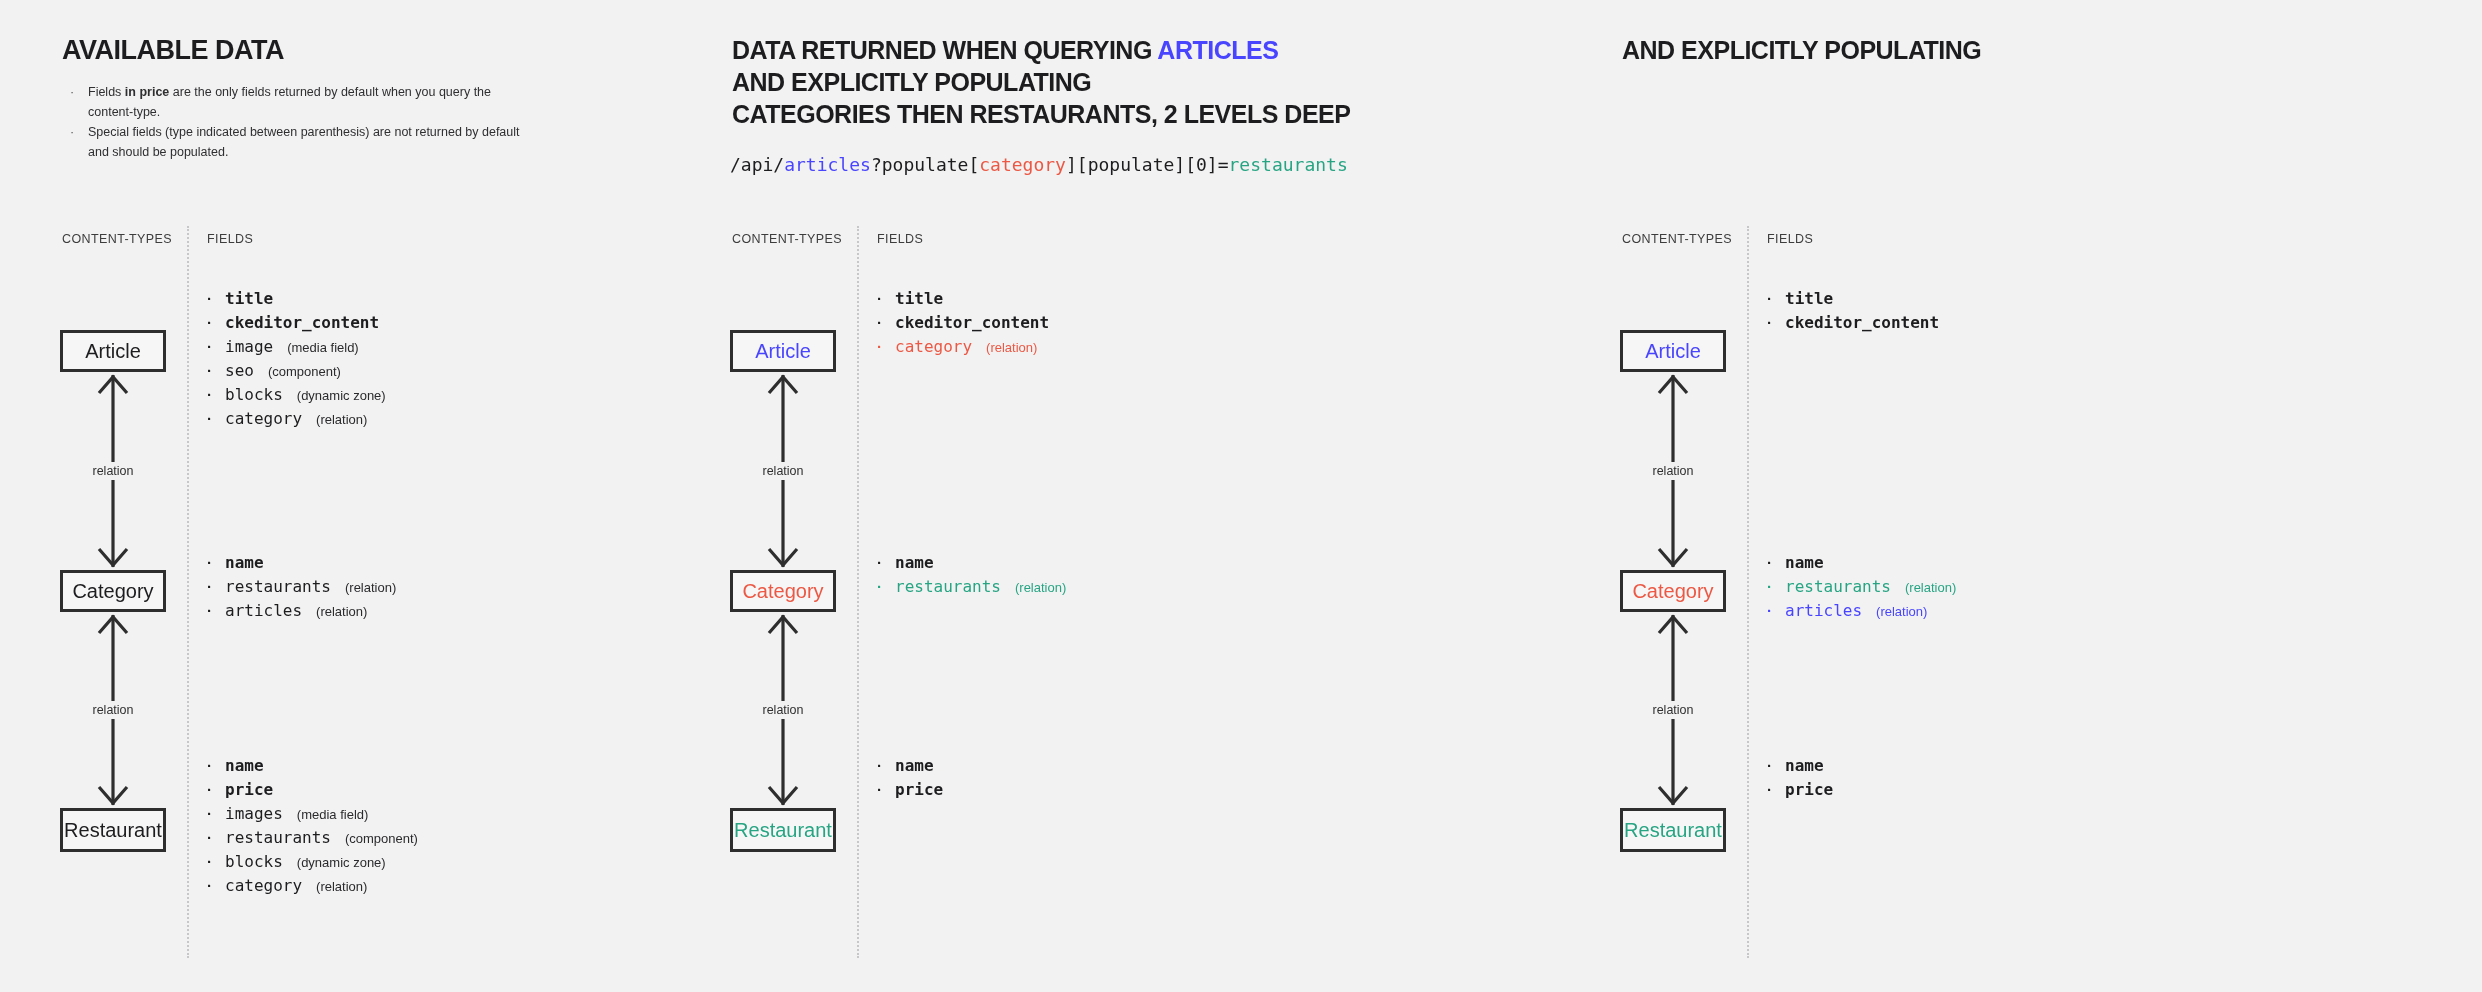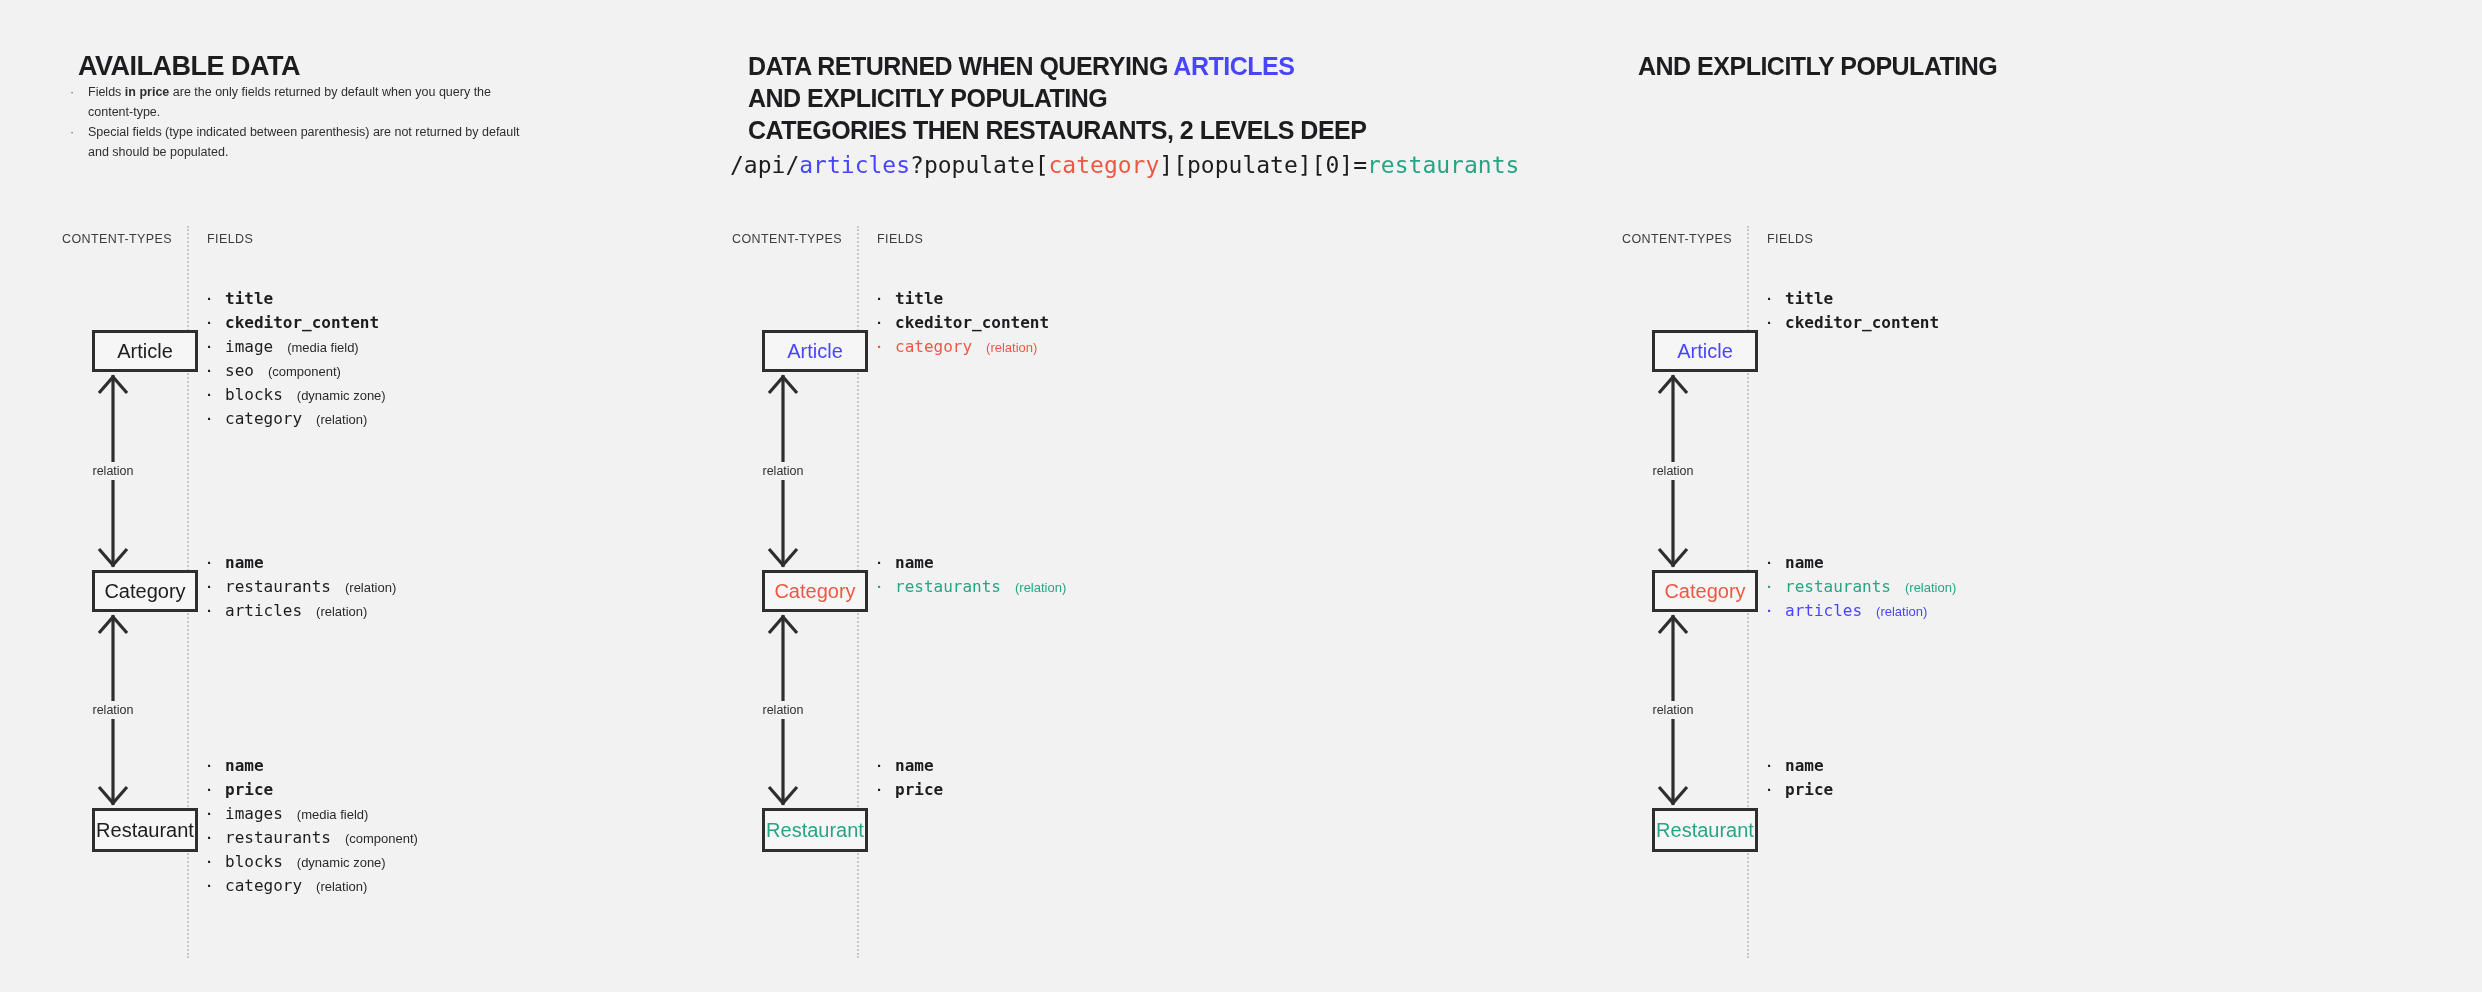--- a/index.html
+++ b/index.html
@@ -19,52 +19,52 @@
     width:2482px;height:992px;
     background:var(--bg);
     font-family:"Liberation Sans", sans-serif;
     color:var(--ink);
     overflow:hidden;
   }
   .canvas{position:relative;width:2482px;height:992px;}
   .panel{position:absolute;top:0;height:992px;}
 
   
-  .panel-heading{position:absolute;left:2px;top:34px;margin:16px;
+  .panel-heading{position:absolute;left:2px;top:34px;margin:0;
     font-size:25px;line-height:32px;font-weight:700;letter-spacing:-0.5px;color:var(--ink);}
   .panel-heading.big{font-size:27px;}
   .heading-line{white-space:nowrap;}
 
   .c-blue{color:var(--blue);}
   .c-red{color:var(--red);}
   .c-green{color:var(--green);}
   .seg-bold{font-weight:700;}
 
   
   .notes{position:absolute;left:2px;top:82px;width:462px;margin:0;padding:0;list-style:none;
     font-size:12.5px;line-height:20px;color:#2f2f31;}
   .note{position:relative;padding-left:26px;}
   .note .dot{position:absolute;left:8px;top:0;color:#555;}
 
   
   .api-path{position:absolute;left:0;top:150px;margin:0;white-space:nowrap;
-    font-family:"DejaVu Sans Mono", monospace;font-size:23px;line-height:30px;color:var(--ink);}
+    font-family:"DejaVu Sans Mono", monospace;font-size:18px;line-height:30px;color:var(--ink);}
 
   
   .col-header{position:absolute;top:232px;font-size:12.5px;letter-spacing:0.4px;color:var(--muted);white-space:nowrap;}
   .col-header.ct{left:2px;}
   .col-header.fl{left:147px;}
 
   .divider{position:absolute;left:127px;top:226px;height:732px;width:0;
     border-left:2px dotted var(--dot);}
 
   
   .ct-box{position:absolute;left:0;width:106px;
     background:var(--boxbg);border:3px solid var(--line);
-    display:flex;align-items:center;justify-content:center;margin-left:32px;}
+    display:flex;align-items:center;justify-content:center;}
   .ct-box .ct-label{font-size:20px;white-space:nowrap;}
 
   
   .arrow{position:absolute;}
   .arrow svg{display:block;}
   .relation-label{position:absolute;transform:translate(-50%,-50%);
     background:var(--bg);padding:2px 3px;font-size:12.5px;color:#2f2f2f;white-space:nowrap;}
 
   
   .fields-block{position:absolute;left:145px;}

